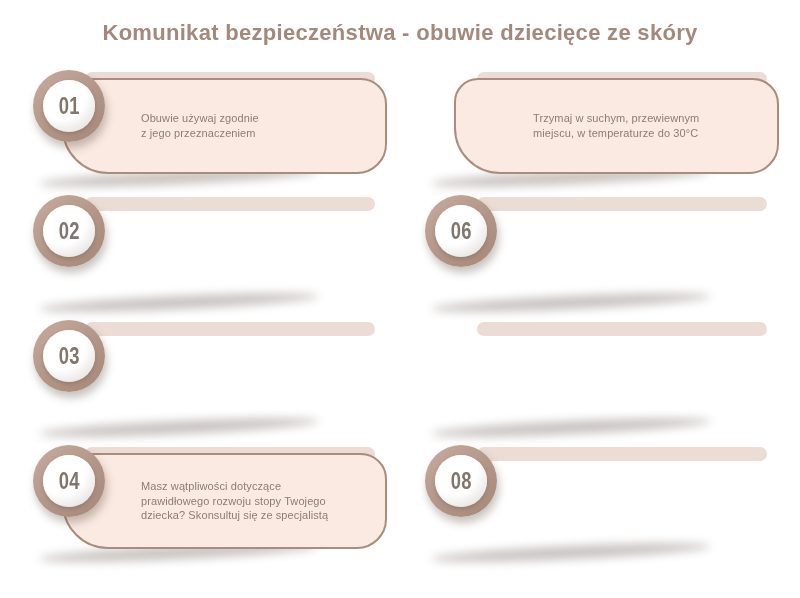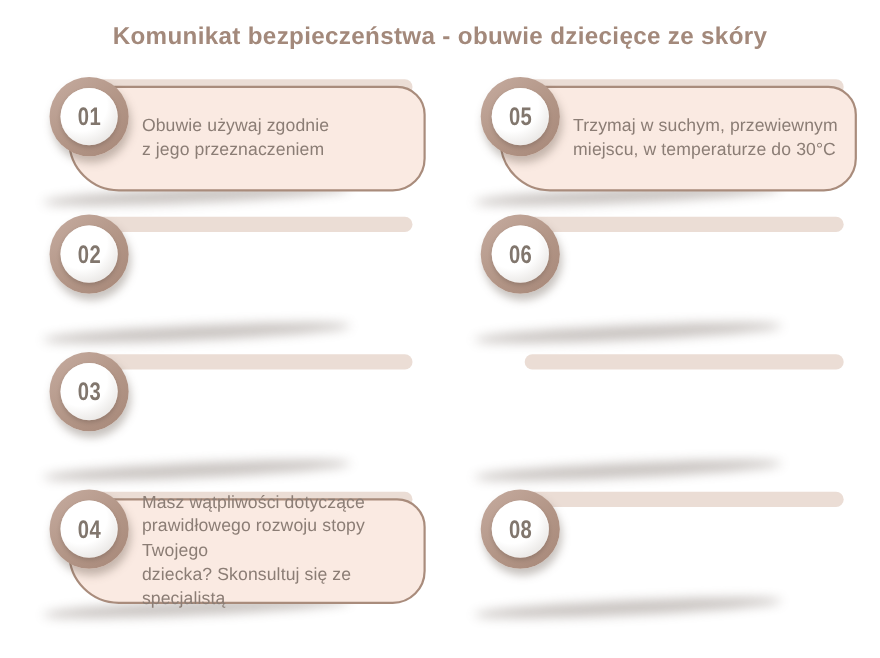--- a/index.html
+++ b/index.html
@@ -33,26 +33,26 @@
     background:#6e6058; opacity:.38; filter:blur(5px);
     transform:rotate(-2.6deg); border-radius:50%; z-index:0;
   }
   .box {
     position:absolute; top:8px; left:29px; right:2px; bottom:2px;
     background:#faeae2; border:2px solid #a98c7c;
     border-radius:24px 26px 30px 46px;
     z-index:1; display:flex; align-items:center;
   }
   .card-text {
-    margin:0; padding:0 10px 0 65px;
-    font-size:16px; line-height:1.36; letter-spacing:.1px;
+    margin:12px; padding:0 10px 0 65px;
+    font-size:11px; line-height:1.36; letter-spacing:.1px;
     color:#8b7d75; white-space:pre-line;
   }
   .badge {
-    position:absolute; top:0; left:12px; width:72px; height:72px;
+    position:absolute; top:0; left:0; width:72px; height:72px;
     border-radius:50%;
     background:linear-gradient(140deg,#c6aca0 0%,#b29586 55%,#a78879 100%);
     box-shadow:2px 6px 8px rgba(95,80,70,.35);
     z-index:2; display:flex; align-items:center; justify-content:center;
   }
   .disc {
     width:52px; height:52px; border-radius:50%;
     background:radial-gradient(circle at 36% 30%, #ffffff 48%, #eceae8 75%, #d9d6d3 100%);
     box-shadow:inset 0 1px 2px #ffffff, 0 2px 4px rgba(0,0,0,.15);
     display:flex; align-items:center; justify-content:center;
@@ -83,25 +83,20 @@
         </div>
       </div>
     </div>
 
     <div class="cell">
       <div class="backdrop"></div>
       <div class="card-shadow"></div>
       <div class="box">
         <p class="card-text">Trzymaj w suchym, przewiewnym
 miejscu, w temperaturze do 30°C</p>
-      </div>
-      <div class="badge">
-        <div class="disc">
-          <span class="num">05</span>
-        </div>
       </div>
     </div>
 
     <div class="cell">
       <div class="backdrop"></div>
       <div class="card-shadow"></div>
       <div class="badge">
         <div class="disc">
           <span class="num">02</span>
         </div>

